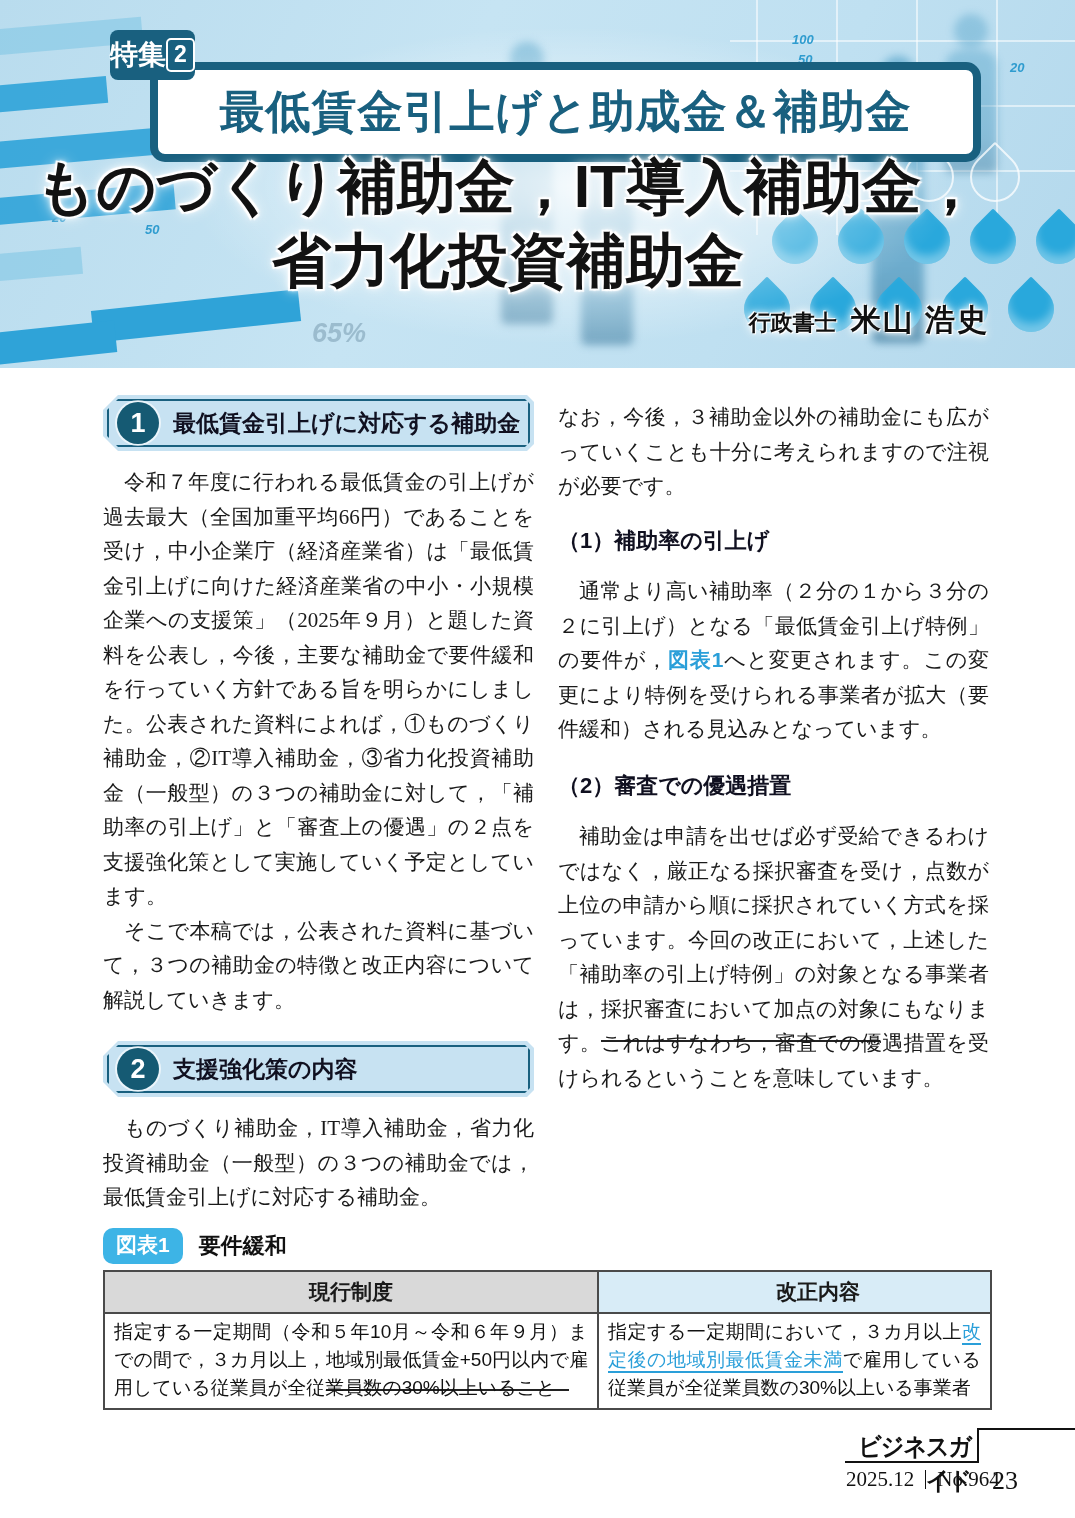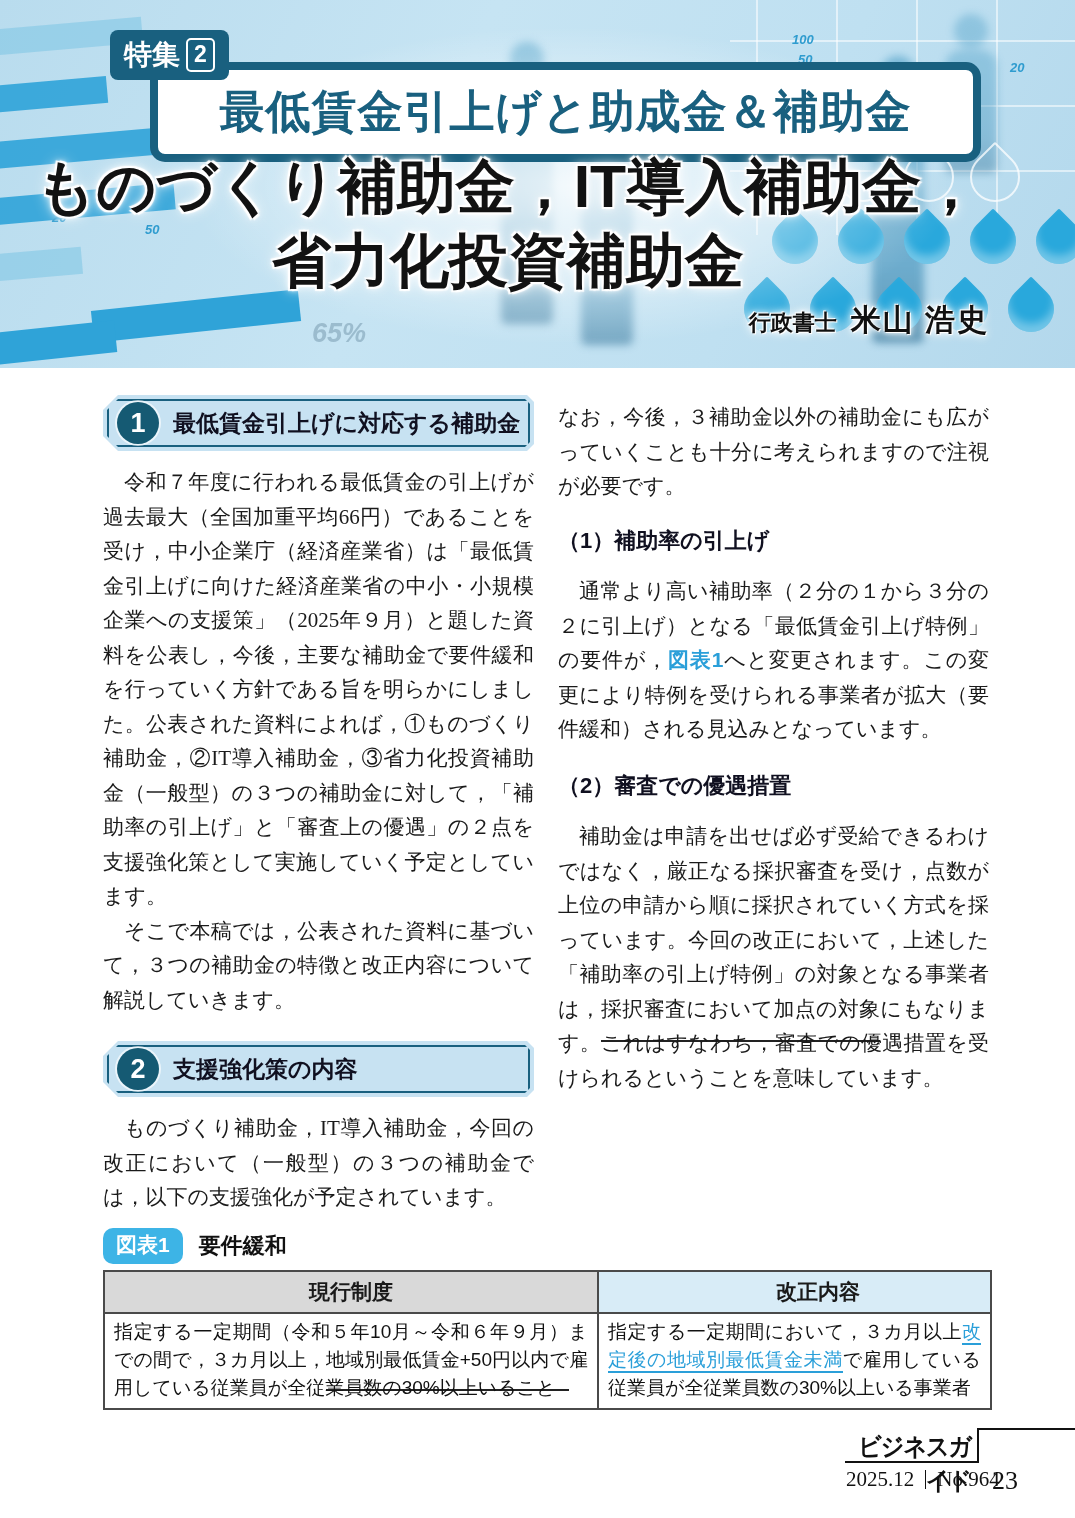--- a/index.html
+++ b/index.html
@@ -22,21 +22,21 @@
           font-style:italic;font-weight:700;font-size:13px;color:#2f9ccf;}
   .bg-num.gray{font-size:27px;color:rgba(120,155,175,.55);font-weight:700;}
   .figure-sil{position:absolute;filter:blur(4px);opacity:.5;z-index:1;}
   .figure-sil .head{width:34px;height:34px;border-radius:50%;background:#4d9fc7;margin:0 auto;}
   .figure-sil .torso{width:52px;height:82%;border-radius:16px 16px 6px 6px;background:linear-gradient(#4d9fc7 20%,#3f8fb9 70%,#2e6f94 100%);margin:2px auto 0;}
   .drop{position:absolute;width:46px;height:46px;background:#29a8dc;border-radius:4% 50% 50% 50%;
         transform:rotate(45deg);z-index:1;box-shadow:inset -6px -6px 8px rgba(255,255,255,.35);}
   .drop.faint{background:transparent;border:2px solid rgba(255,255,255,.75);box-shadow:none;}
 
   .feature-badge{position:absolute;left:110px;top:30px;z-index:4;background:#19607f;color:#fff;
-        border-radius:8px;height:50px;display:flex;align-items:center;gap:6px;padding:0 14px;
+        border-radius:8px;height:50px;display:flex;align-items:center;padding:0 0;
         font-family:"Liberation Sans","DejaVu Sans",sans-serif;font-weight:900;font-size:28px;}
   .feature-num{display:inline-block;border:2px solid #fff;border-radius:5px;font-size:23px;
         line-height:1;padding:3px 6px 4px;}
   .series-box{position:absolute;left:150px;top:62px;width:815px;height:84px;z-index:3;background:#ffffff;
         border:8px solid #19607f;border-radius:15px;display:flex;align-items:center;justify-content:center;}
   .series-title{font-family:"Liberation Sans","DejaVu Sans",sans-serif;font-weight:900;font-size:45px;
         color:#19607f;letter-spacing:1px;white-space:nowrap;}
   .main-title{position:absolute;left:0;top:150px;width:1016px;text-align:center;z-index:3;
         font-family:"Liberation Sans","DejaVu Sans",sans-serif;font-weight:900;color:#121212;
         font-size:59px;line-height:74px;letter-spacing:0px;
@@ -185,21 +185,21 @@
       <div class="sec-circle">1</div>
       <div class="sec-title">最低賃金引上げに対応する補助金</div>
     </div>
     <p class="body-para indent">令和７年度に行われる最低賃金の引上げが過去最大（全国加重平均66円）であることを受け，中小企業庁（経済産業省）は「最低賃金引上げに向けた経済産業省の中小・小規模企業への支援策」（2025年９月）と題した資料を公表し，今後，主要な補助金で要件緩和を行っていく方針である旨を明らかにしました。公表された資料によれば，①ものづくり補助金，②IT導入補助金，③省力化投資補助金（一般型）の３つの補助金に対して，「補助率の引上げ」と「審査上の優遇」の２点を支援強化策として実施していく予定としています。</p>
     <p class="body-para indent">そこで本稿では，公表された資料に基づいて，３つの補助金の特徴と改正内容について解説していきます。</p>
 
     <div class="sec-box sec2-gap">
       <div class="sec-circle">2</div>
       <div class="sec-title">支援強化策の内容</div>
     </div>
-    <p class="body-para indent">ものづくり補助金，IT導入補助金，今回の改正において（一般型）の３つの補助金では，以下の支援強化が予定されています。</p>
+    <p class="body-para indent">ものづくり補助金，IT導入補助金，省力化投資補助金（一般型）の３つの補助金では，最低賃金引上げに対応する補助金。</p>
   </div>
 
   <div class="col col-right">
     <p class="body-para">なお，今後，３補助金以外の補助金にも広がっていくことも十分に考えられますので注視が必要です。</p>
 
     <div class="sub-heading">（1）補助率の引上げ</div>
     <p class="body-para indent"><span>通常より高い補助率（２分の１から３分の２に引上げ）となる「最低賃金引上げ特例」の要件が，</span><span class="fig-link">図表1</span><span>へと変更されます。この変更により特例を受けられる事業者が拡大（要件緩和）される見込みとなっています。</span></p>
 
     <div class="sub-heading" style="margin-top:22px;">（2）審査での優遇措置</div>
     <p class="body-para indent"><span>補助金は申請を出せば必ず受給できるわけではなく，厳正なる採択審査を受け，点数が上位の申請から順に採択されていく方式を採っています。今回の改正において，上述した「補助率の引上げ特例」の対象となる事業者は，</span><span class="u">採択審査において加点の対象</span><span>にもなります。これはすなわち，審査での優遇措置を受けられるということを意味しています。</span></p>

